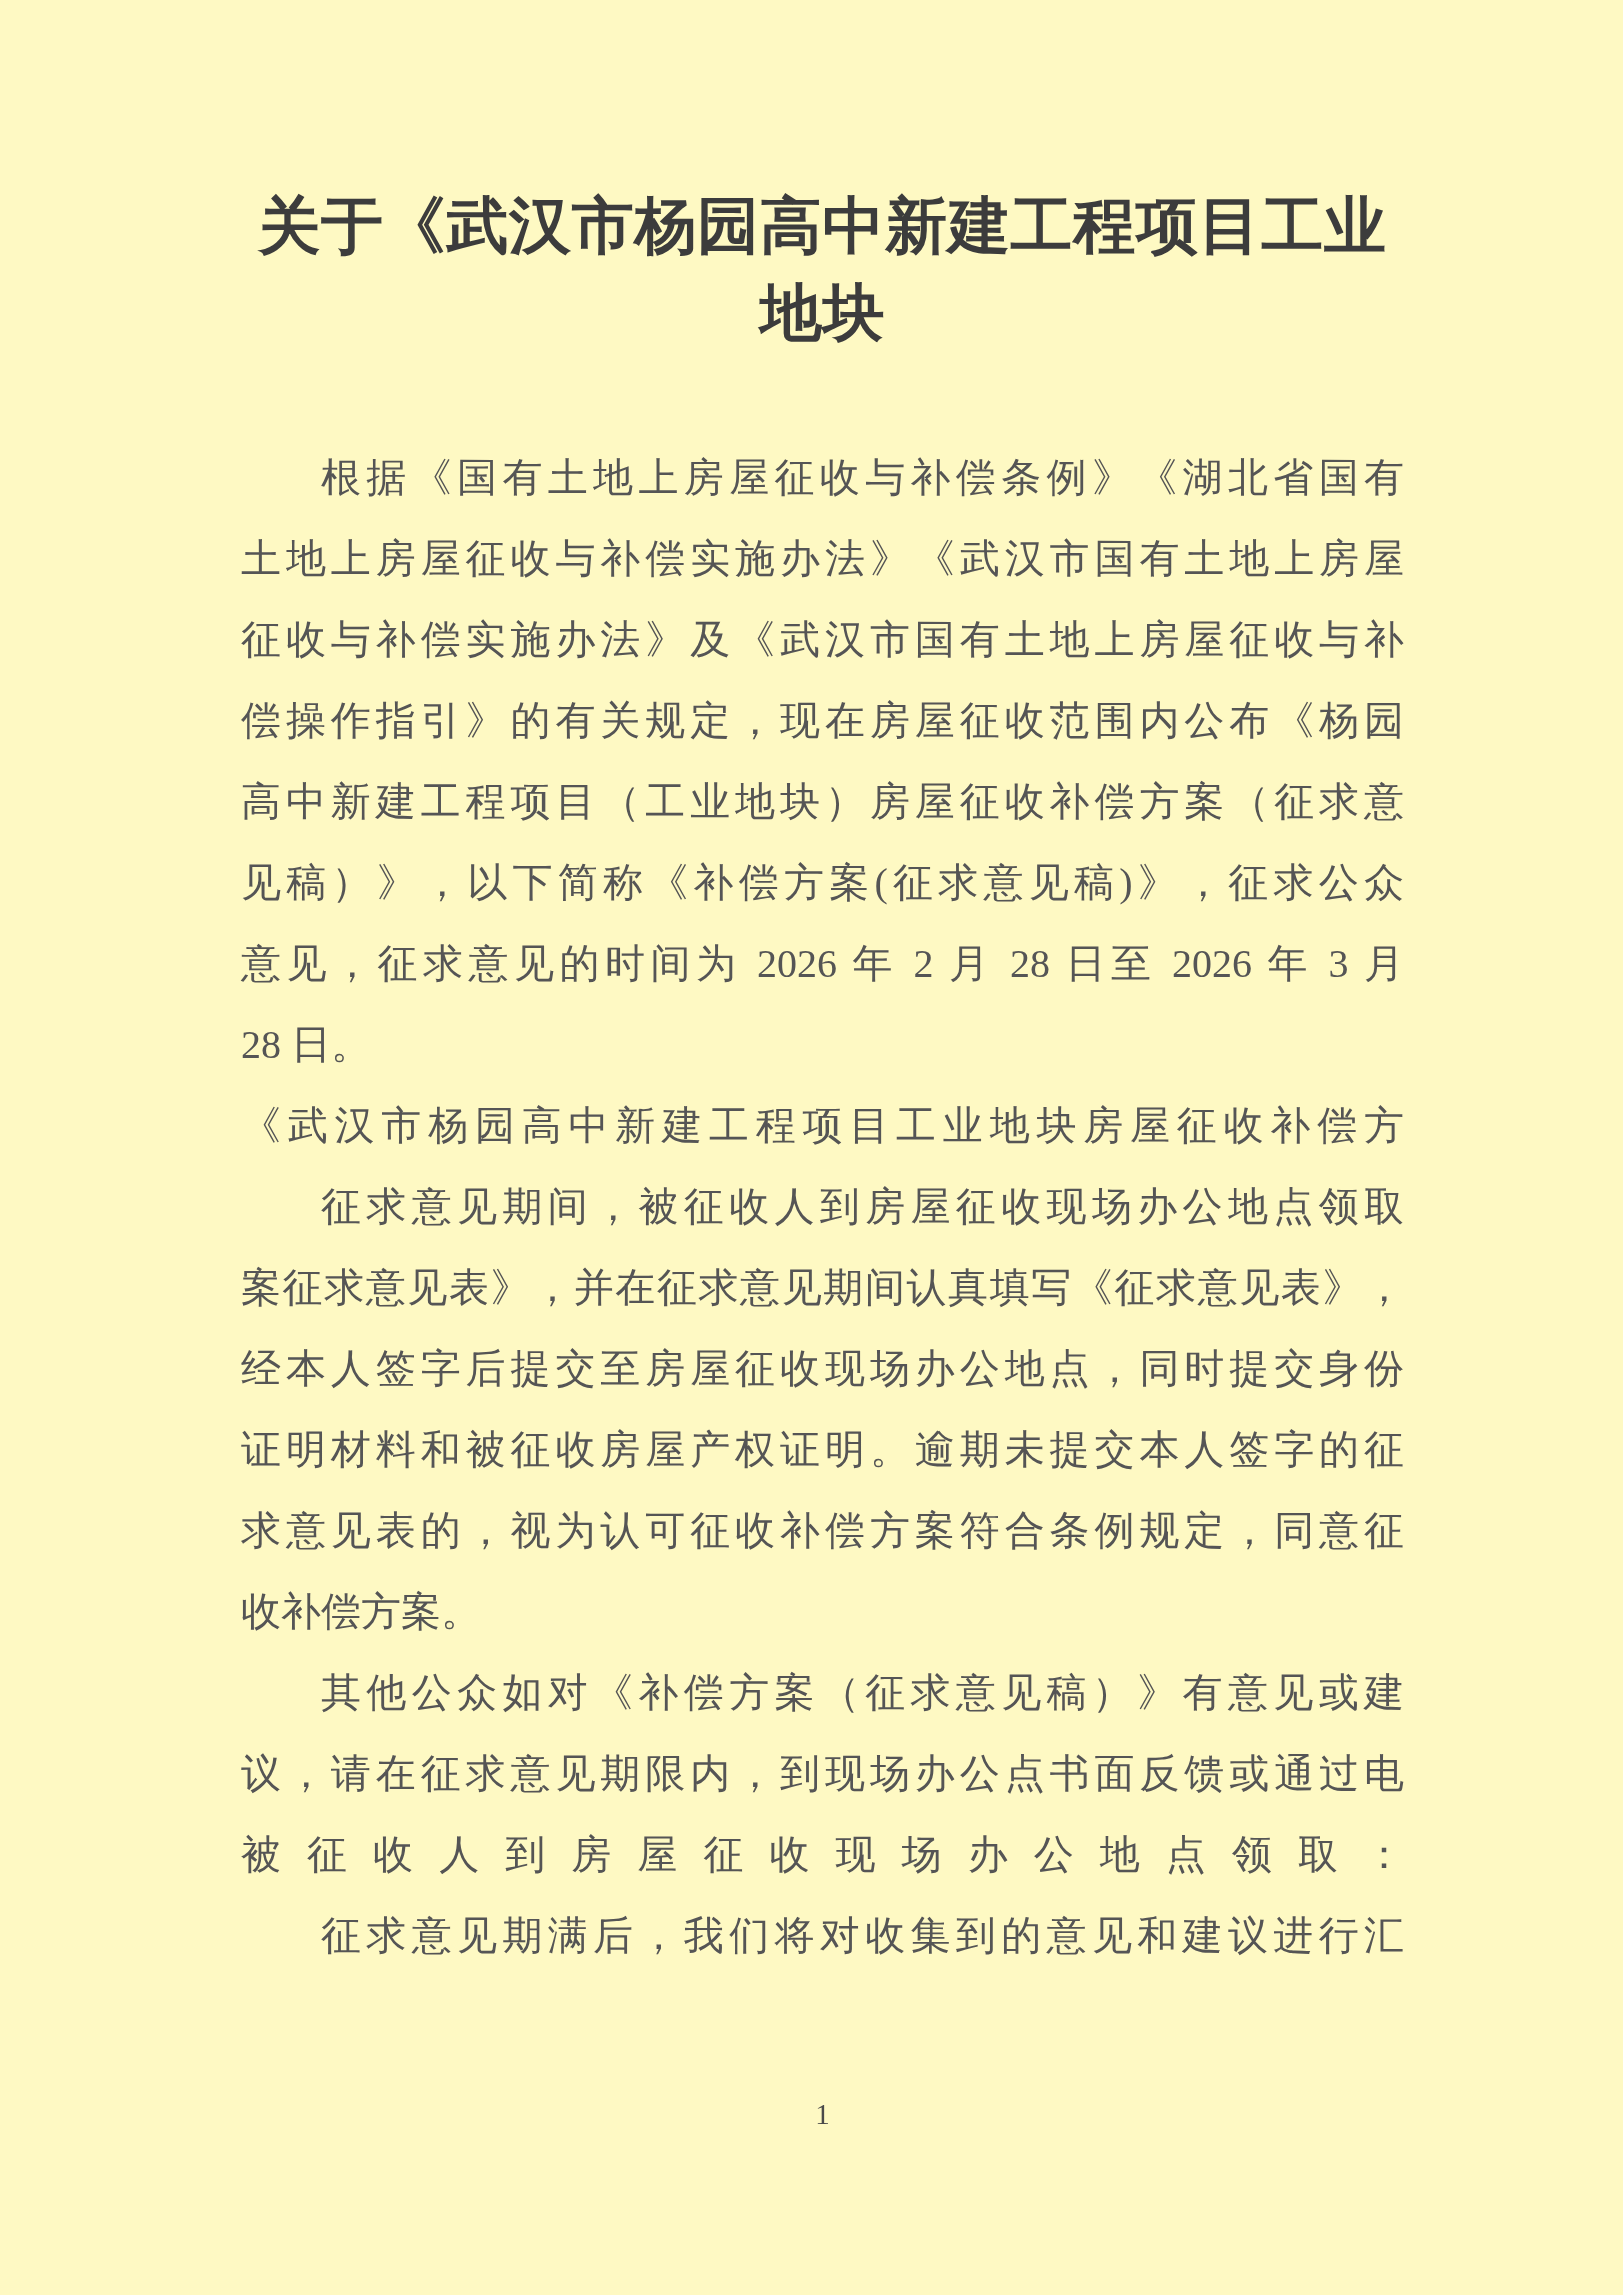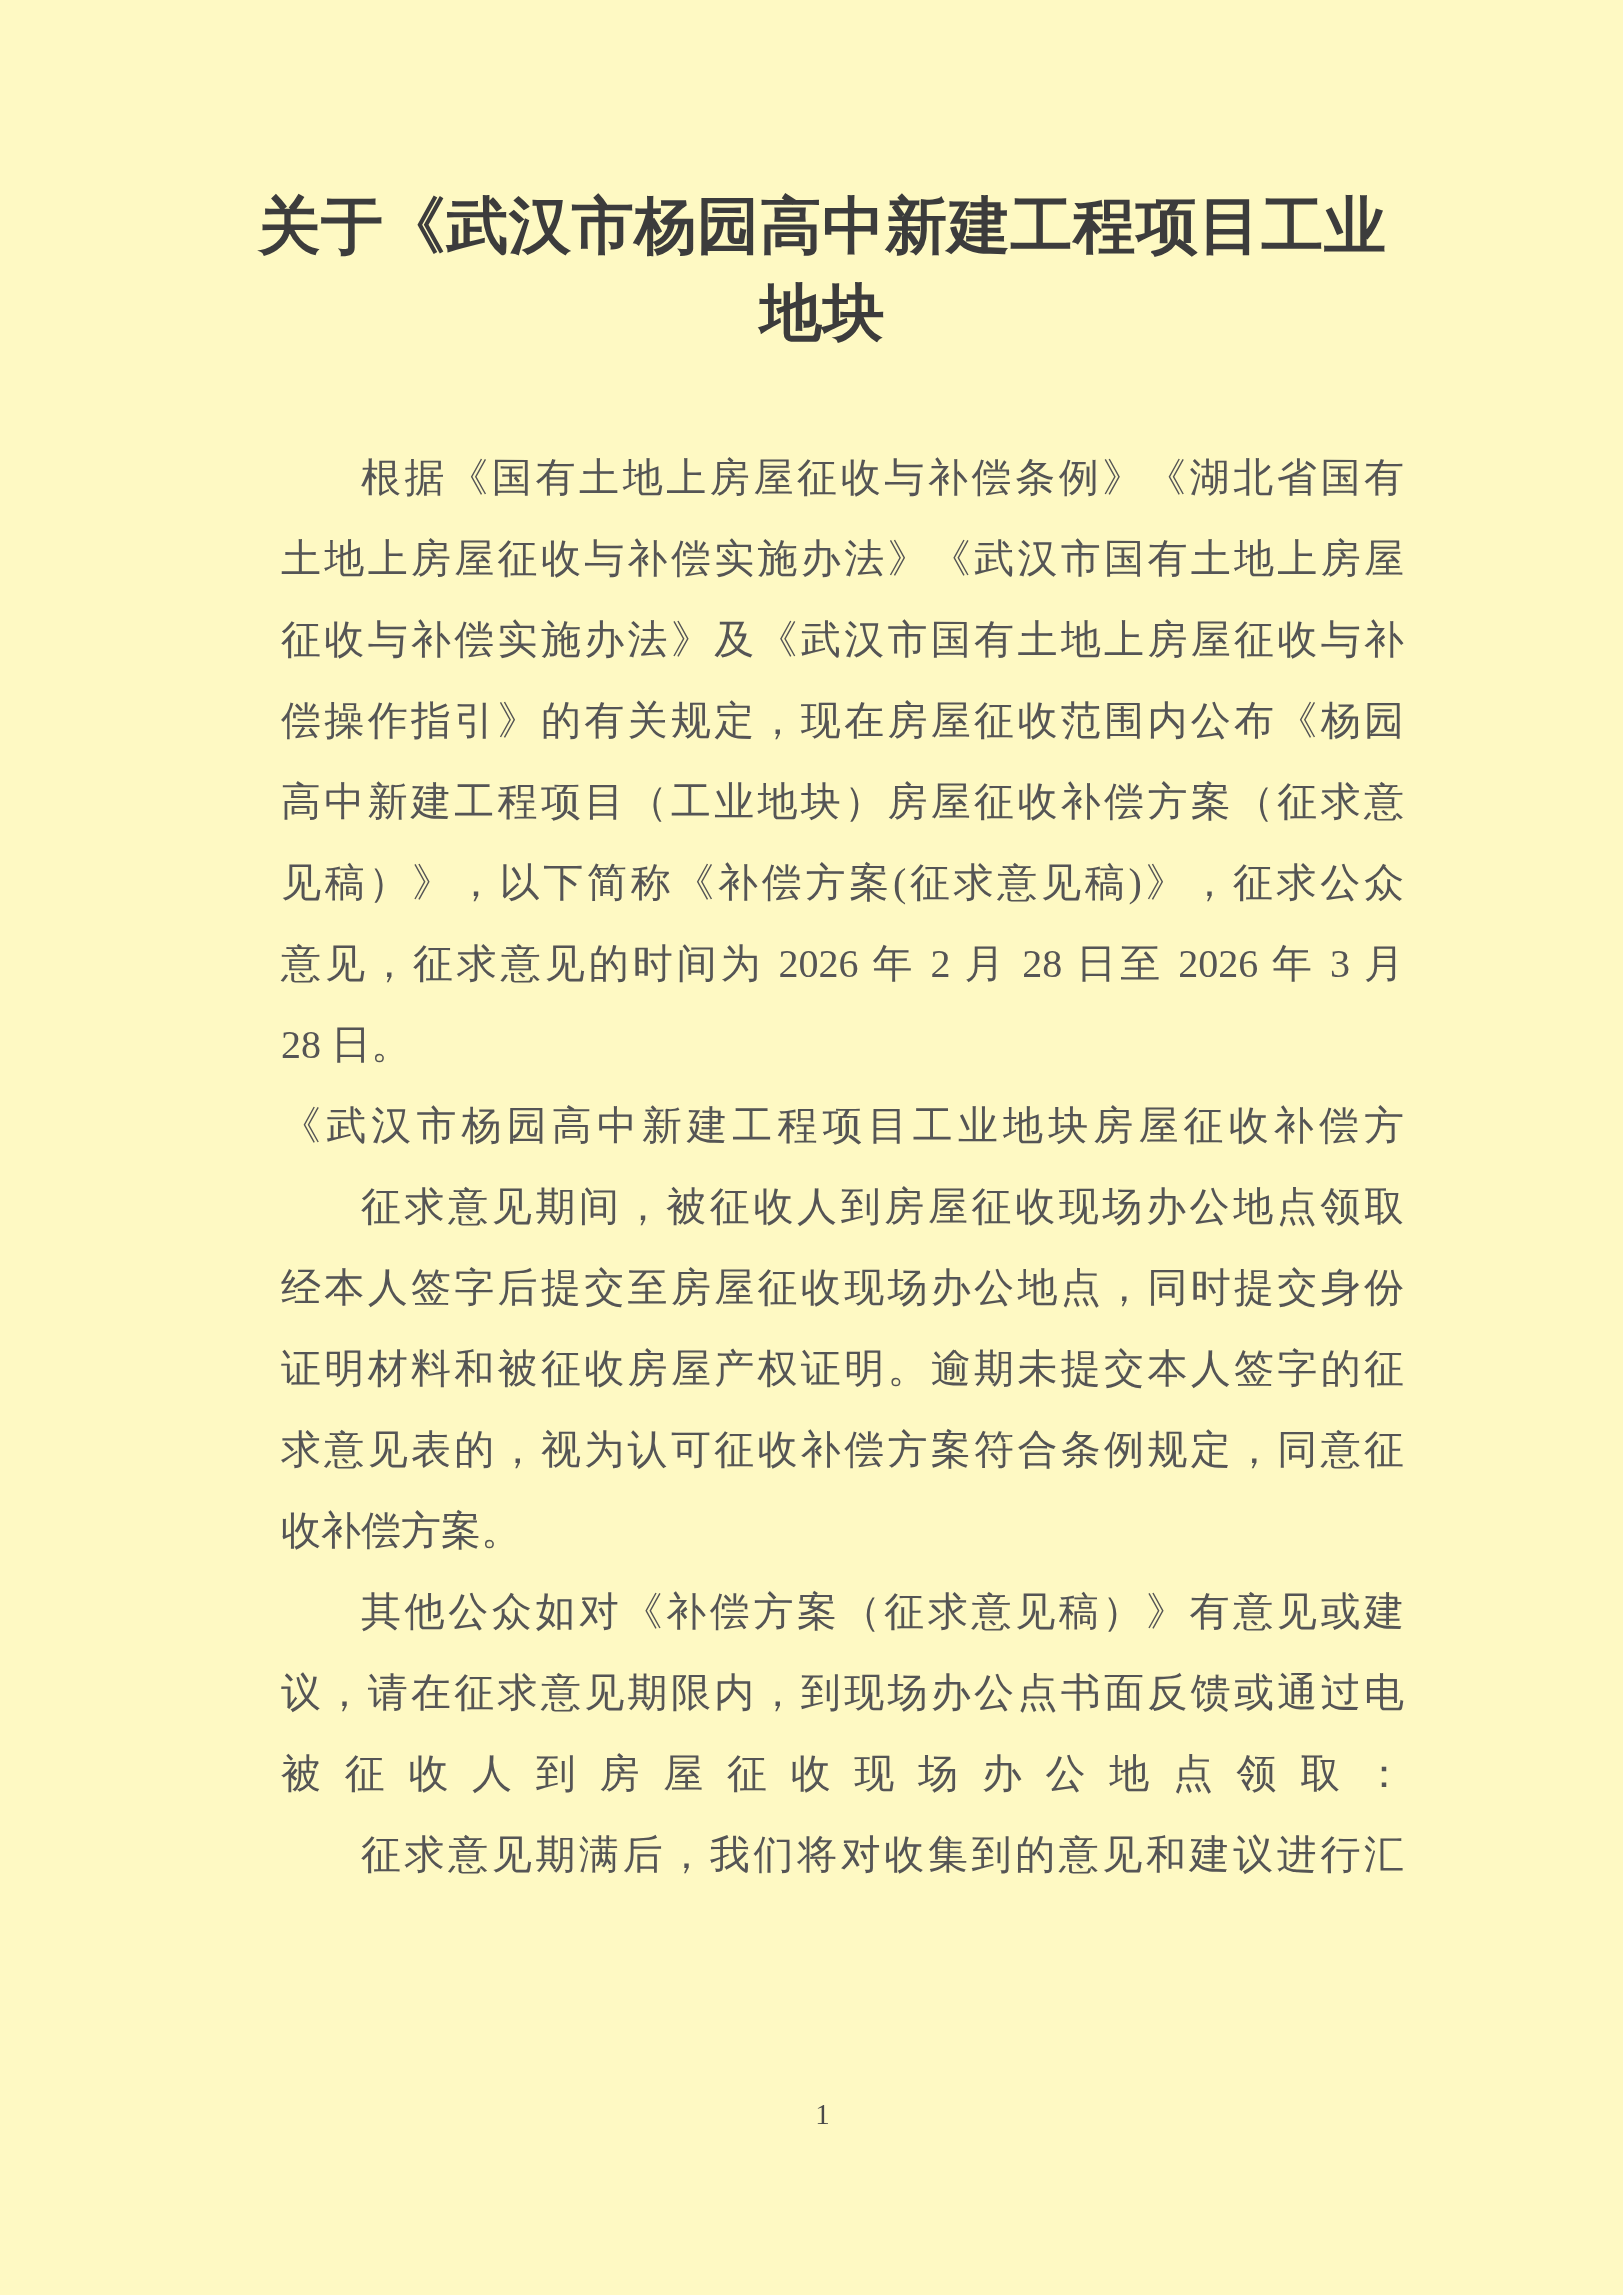--- a/index.html
+++ b/index.html
@@ -43,21 +43,20 @@
   }
   .line {
     font-size: 40px;
     line-height: 81px;
     height: 81px;
     color: #555555;
     text-align: justify;
     text-align-last: justify;
     text-justify: inter-character;
     overflow: visible;
-    margin-left: 40px;
   }
   .line.first {
     text-indent: 2em;
   }
   .line.flush {
     text-align: left;
     text-align-last: left;
   }
   .page-number {
     position: absolute;
@@ -85,20 +84,21 @@
           <div class="line">征收与补偿实施办法》及《武汉市国有土地上房屋征收与补</div>
           <div class="line">偿操作指引》的有关规定，现在房屋征收范围内公布《杨园</div>
           <div class="line">高中新建工程项目（工业地块）房屋征收补偿方案（征求意</div>
           <div class="line">见稿）》，以下简称《补偿方案(征求意见稿)》，征求公众</div>
           <div class="line">意见，征求意见的时间为 2026 年 2 月 28 日至 2026 年 3 月</div>
           <div class="line flush">28 日。</div>
         </div>
         <div class="paragraph">
           <div class="line">《武汉市杨园高中新建工程项目工业地块房屋征收补偿方</div>
           <div class="line first">征求意见期间，被征收人到房屋征收现场办公地点领取</div>
+          <div class="line">案征求意见表》，并在征求意见期间认真填写《征求意见表》，</div>
           <div class="line">经本人签字后提交至房屋征收现场办公地点，同时提交身份</div>
           <div class="line">证明材料和被征收房屋产权证明。逾期未提交本人签字的征</div>
           <div class="line">求意见表的，视为认可征收补偿方案符合条例规定，同意征</div>
           <div class="line flush">收补偿方案。</div>
         </div>
         <div class="paragraph">
           <div class="line first">其他公众如对《补偿方案（征求意见稿）》有意见或建</div>
           <div class="line">议，请在征求意见期限内，到现场办公点书面反馈或通过电</div>
           <div class="line">被征收人到房屋征收现场办公地点领取：</div>
         </div>

